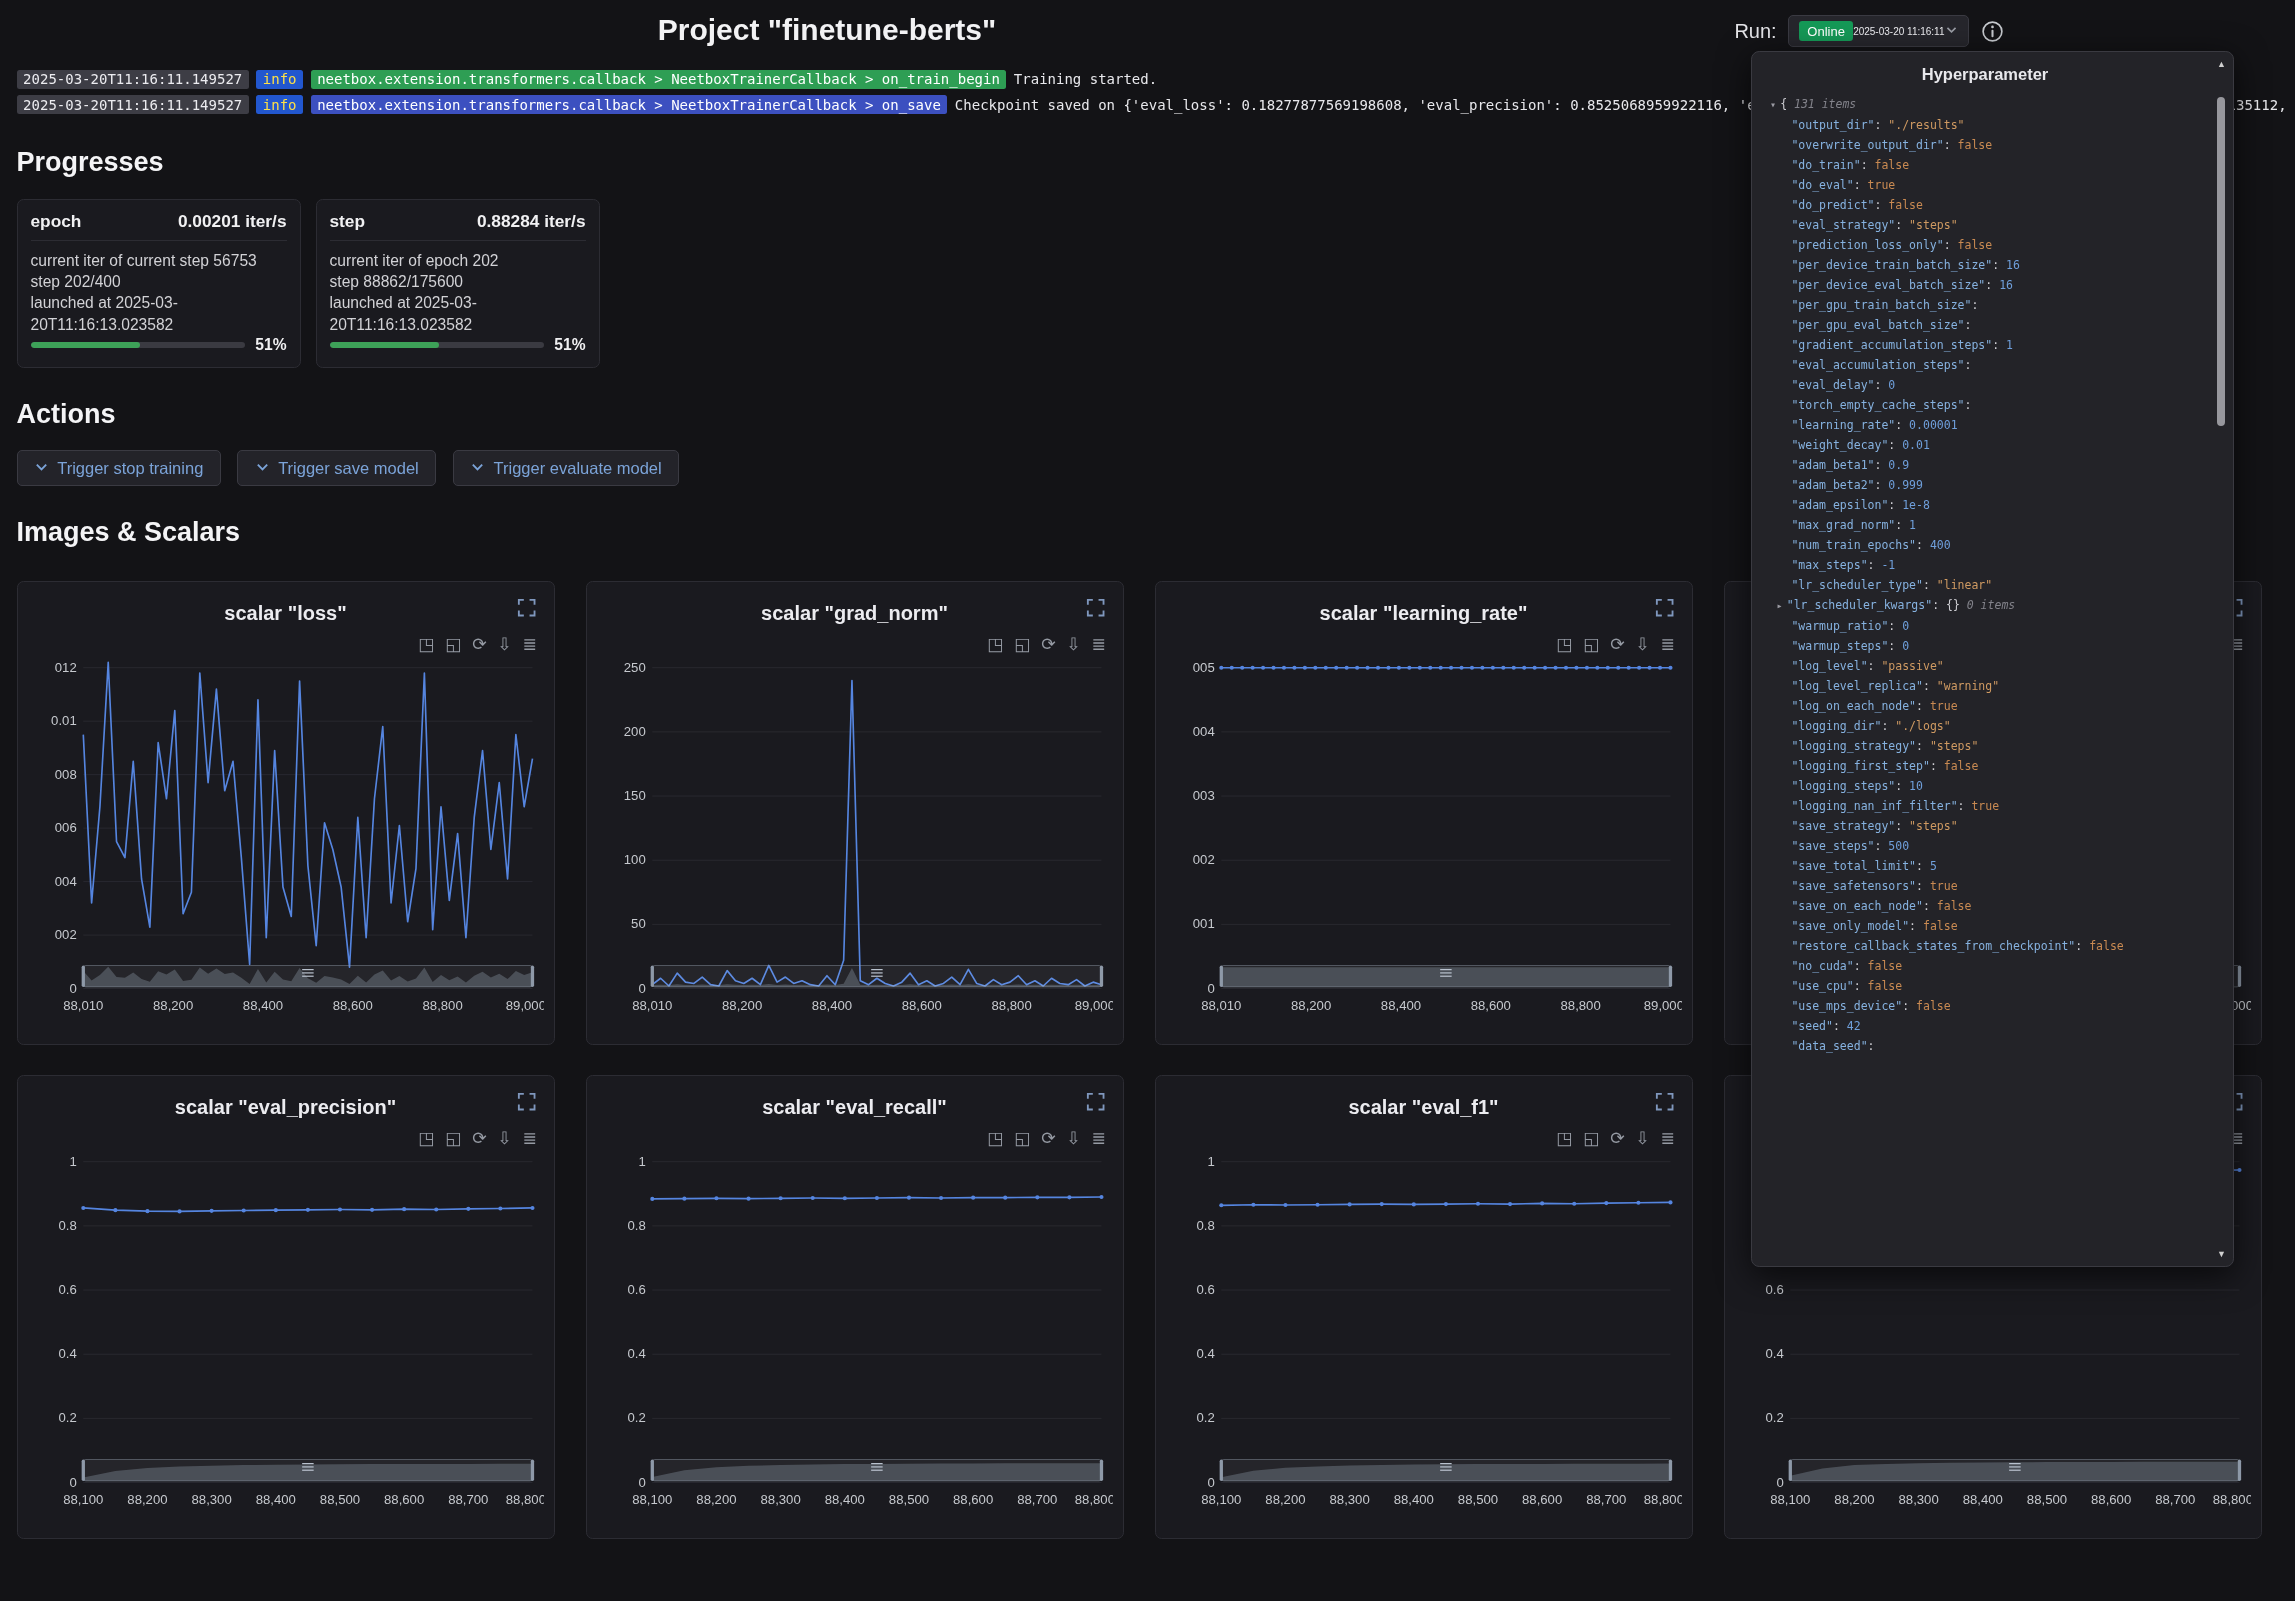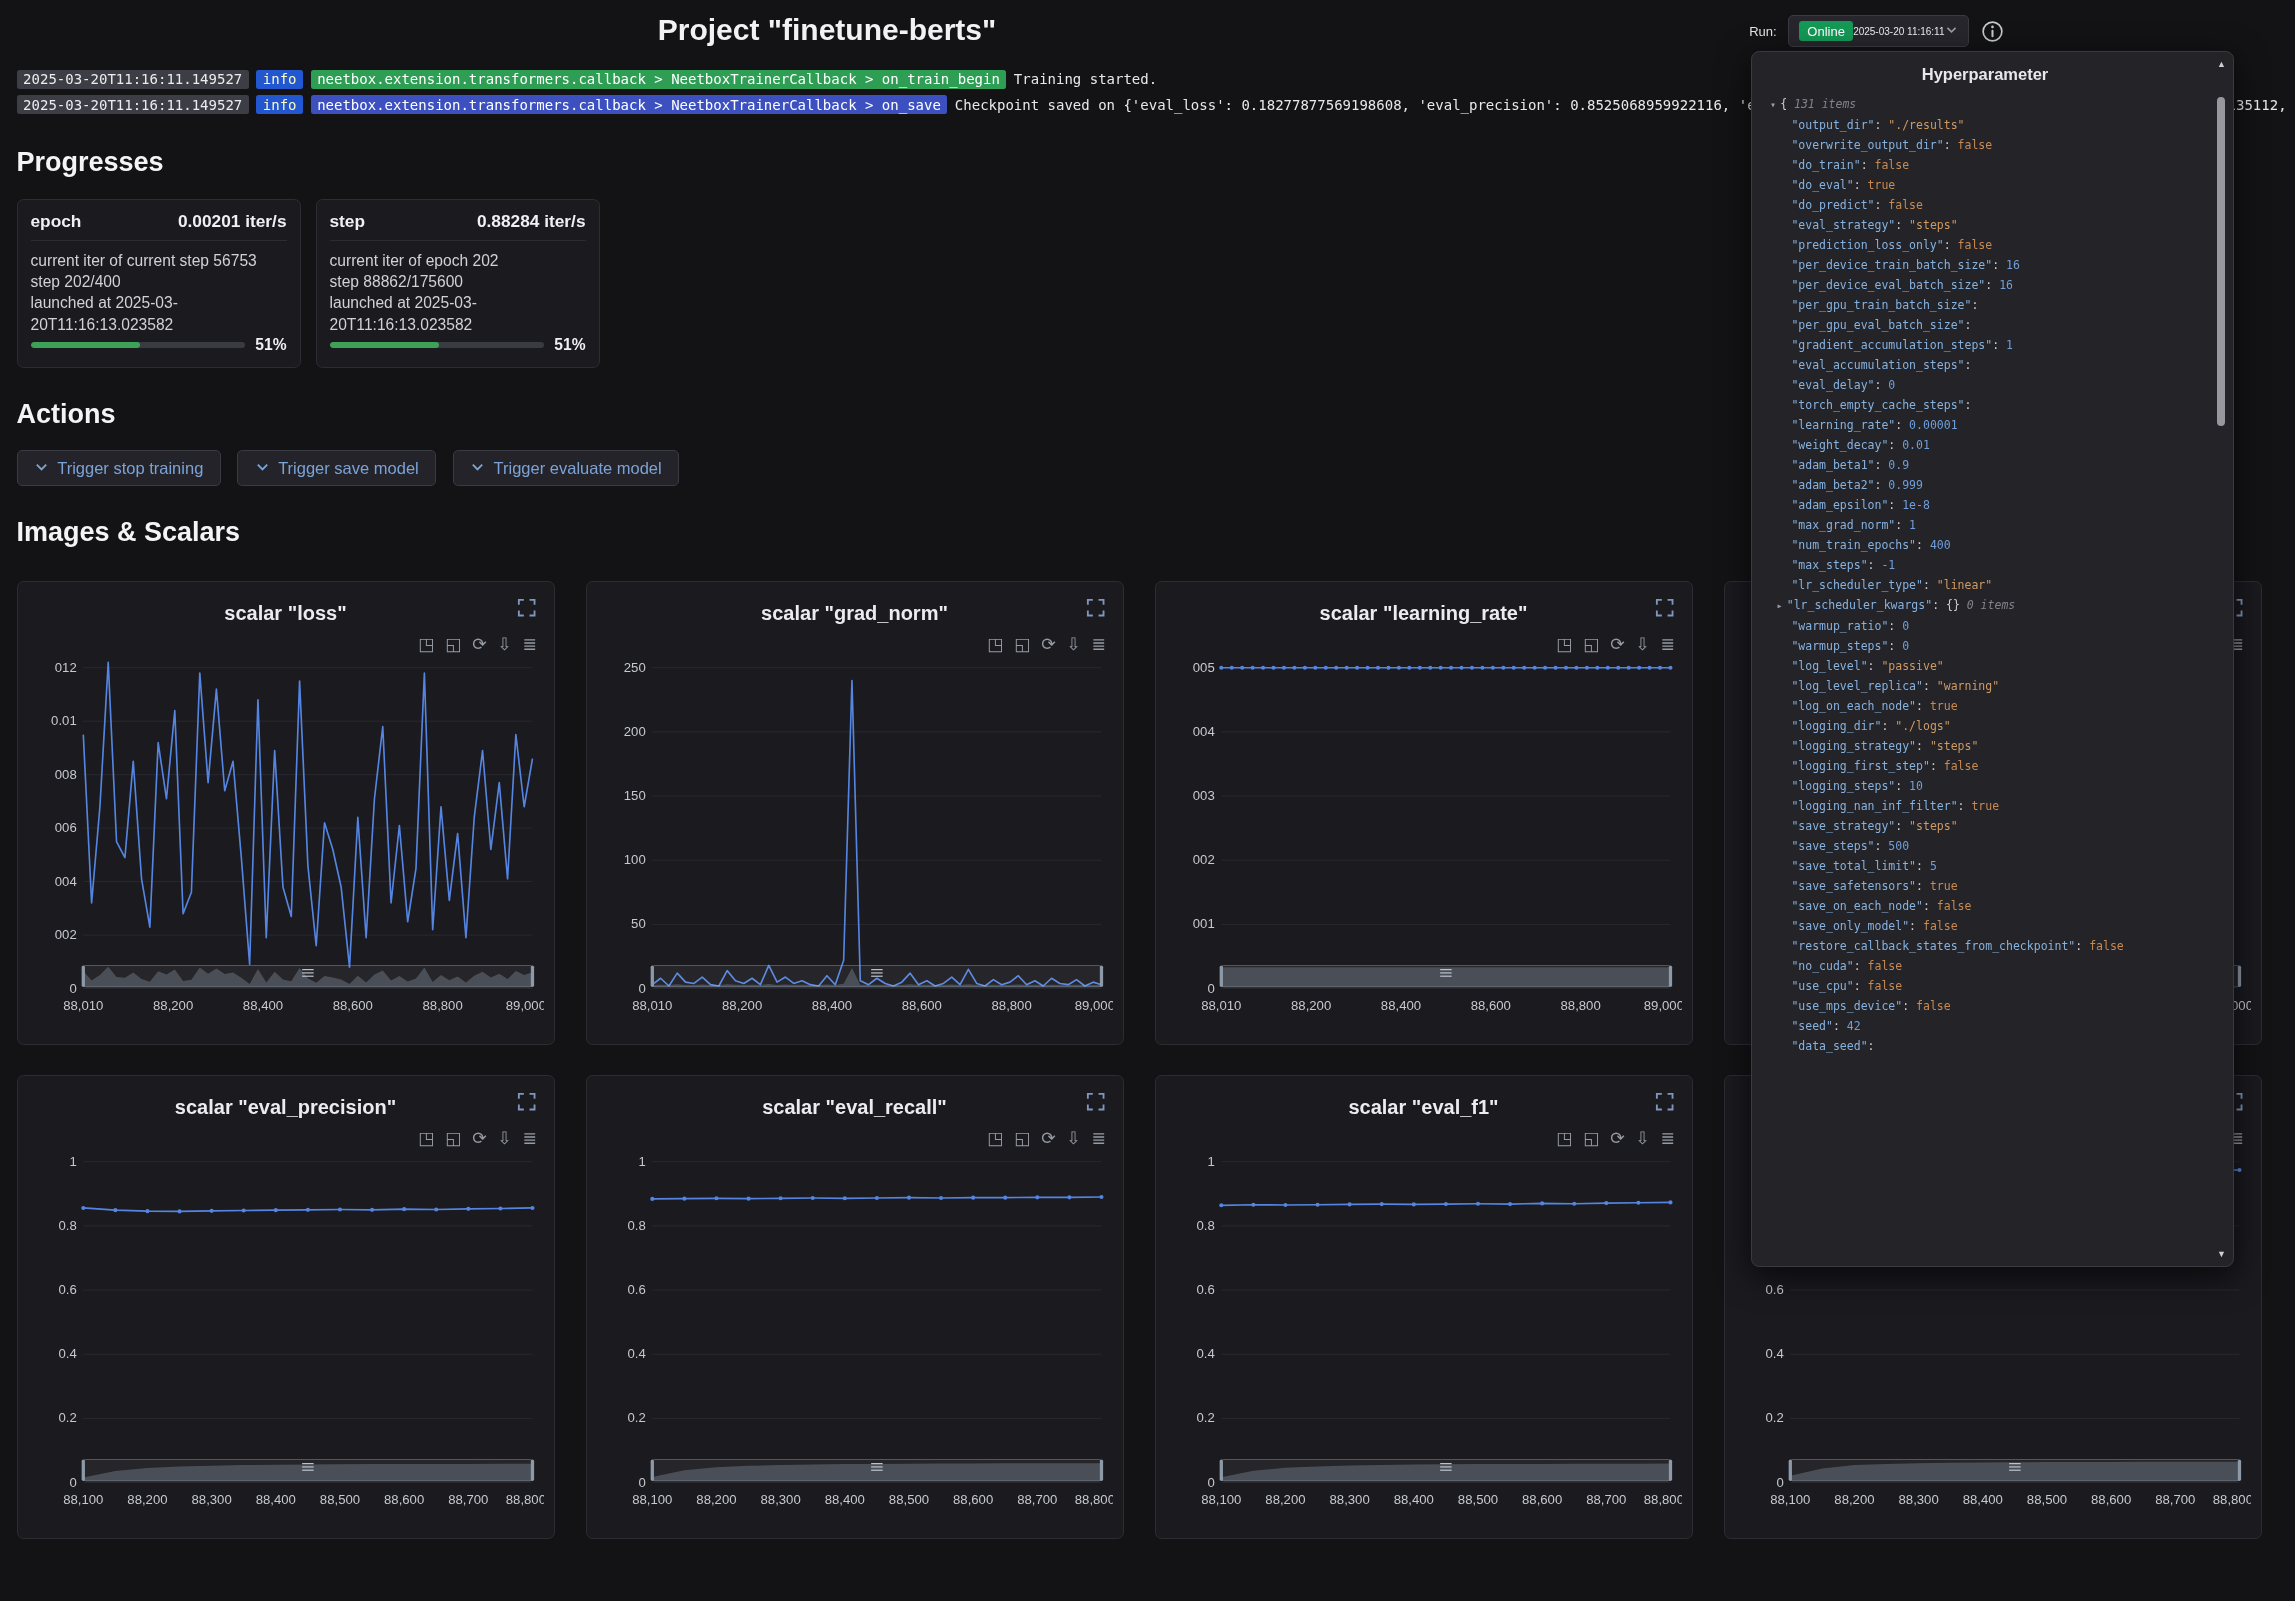--- a/index.html
+++ b/index.html
@@ -4,35 +4,35 @@
 <style>
   * { box-sizing: border-box; }
   html,body { margin:0; padding:0; width:2295px; height:1602px; background:#131316;
     font-family:"Liberation Sans",sans-serif; color:#d8d8dc; overflow:hidden; position:relative; }
 
   
   .header { position:relative; height:61px; }
   .page-title { position:absolute; left:0; top:13px; width:1654px; text-align:center;
     font-size:30px; font-weight:700; color:#f2f2f4; }
   .header-right { position:absolute; right:290px; top:15px; display:flex; align-items:center; gap:11.5px; }
-  .run-label { font-size:13px; color:#e4e4e8; }
+  .run-label { font-size:20px; color:#e4e4e8; }
   .run-pill { display:flex; align-items:center; gap:0; background:#26262c; border:0.8px solid #3a3a42;
     border-radius:5px; padding:5px 10px; cursor:pointer; }
   .online-badge { background:#159957; color:#fff; font-size:13px; border-radius:3.3px; padding:2.5px 8.2px; }
   .run-value { font-size:10px; color:#ececf0; }
   .caret { color:#9a9da5; }
   .info-btn { background:none; border:none; color:#c6c9ce; padding:0; cursor:pointer; display:flex; }
 
   
   .logs { margin-top:6.6px; }
   .log-line { font-family:"DejaVu Sans Mono",monospace; font-size:14px; white-space:nowrap; overflow:hidden;
     height:23px; display:flex; align-items:center; gap:7.4px; padding-left:16.5px; margin-bottom:2.5px; color:#e8e8ec; width:2295px; }
   .chip { padding:1.6px 6.6px; border-radius:2.5px; flex:0 0 auto; }
   .chip.ts { background:#3d3d45; color:#ececf0; }
-  .chip.info { background:#2257cf; color:#fef9c3; }
+  .chip.info { background:#2257cf; color:#fde047; }
   .chip.green { background:#2e9e54; color:#ffffff; }
   .chip.blue { background:#3c50c0; color:#ffffff; }
   .log-msg { color:#e8e8ec; }
 
   
   .section-h { font-size:27px; font-weight:700; color:#f4f4f6; margin:31px 0 21.4px 16.5px; }
 
   
   .progress-row { display:flex; gap:15px; padding:0 16.5px; }
   .progress-card { width:284px; height:169px; background:#1a1a1f; border:0.8px solid #2c2c33; border-radius:6.6px; padding:10.7px 13px; }

